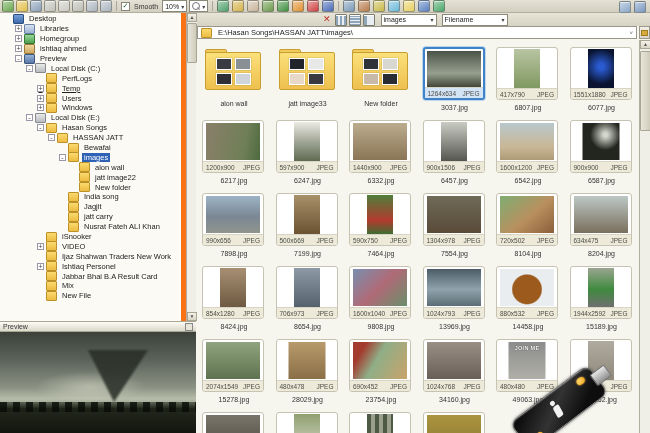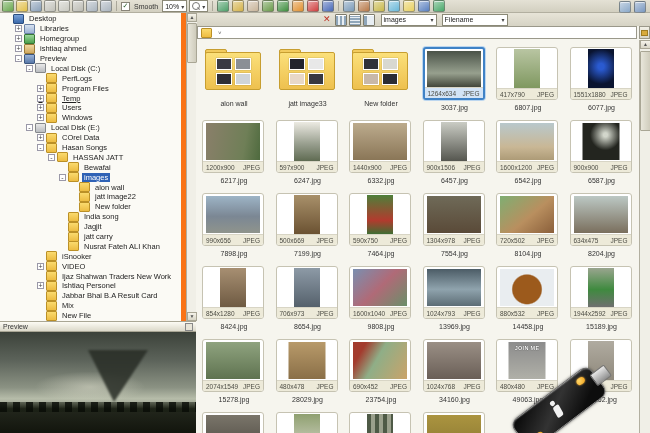--- a/index.html
+++ b/index.html
@@ -188,20 +188,21 @@
     <span class="dda">▾</span>
   </span>
   <span class="minidd" style="width:60px;justify-content:space-between;margin-left:5px;">
     <span>Filename</span>
     <span class="dda">▾</span>
   </span>
 </div>
 
 <div class="abar">
   <span class="tico folder" style="width:9px;height:8px;flex:0 0 auto;"></span>
+  <span class="path">E:\Hasan Songs\HASSAN JATT\images\</span>
   <span class="caret">˅</span>
 </div>
 <div class="abtn"></div>
 
 <div class="tree" id="tree">
     <div class="trow" style="padding-left: 4px;">
       <span class="texp none"></span>
       <span class="tico desktop"></span>
       <span class="tlab">Desktop</span>
     </div>
@@ -228,49 +229,39 @@
     <div class="trow" style="padding-left: 26px;">
       <span class="texp">-</span>
       <span class="tico drive"></span>
       <span class="tlab">Local Disk (C:)</span>
     </div>
     <div class="trow" style="padding-left: 37px;">
       <span class="texp none"></span>
       <span class="tico folder"></span>
       <span class="tlab">PerfLogs</span>
     </div>
-    <div class="trow" style="padding-left: 37px;">
-      <span class="texp">+</span>
-      <span class="tico folder"></span>
-      <span class="tlab">Program Files</span>
-    </div>
     <div class="trow" style="padding-left: 37px; text-decoration: underline;">
       <span class="texp">+</span>
       <span class="tico folder"></span>
       <span class="tlab">Temp</span>
     </div>
     <div class="trow" style="padding-left: 37px;">
       <span class="texp">+</span>
       <span class="tico folder"></span>
       <span class="tlab">Users</span>
     </div>
     <div class="trow" style="padding-left: 37px;">
       <span class="texp">+</span>
       <span class="tico folder"></span>
       <span class="tlab">Windows</span>
     </div>
     <div class="trow" style="padding-left: 26px;">
       <span class="texp">-</span>
       <span class="tico drive"></span>
       <span class="tlab">Local Disk (E:)</span>
-    </div>
-    <div class="trow" style="padding-left: 37px;">
-      <span class="texp">+</span>
-      <span class="tico folder"></span>
-      <span class="tlab">COrel Data</span>
     </div>
     <div class="trow" style="padding-left: 37px;">
       <span class="texp">-</span>
       <span class="tico folder"></span>
       <span class="tlab">Hasan Songs</span>
     </div>
     <div class="trow" style="padding-left: 48px;">
       <span class="texp">-</span>
       <span class="tico folder"></span>
       <span class="tlab">HASSAN JATT</span>

